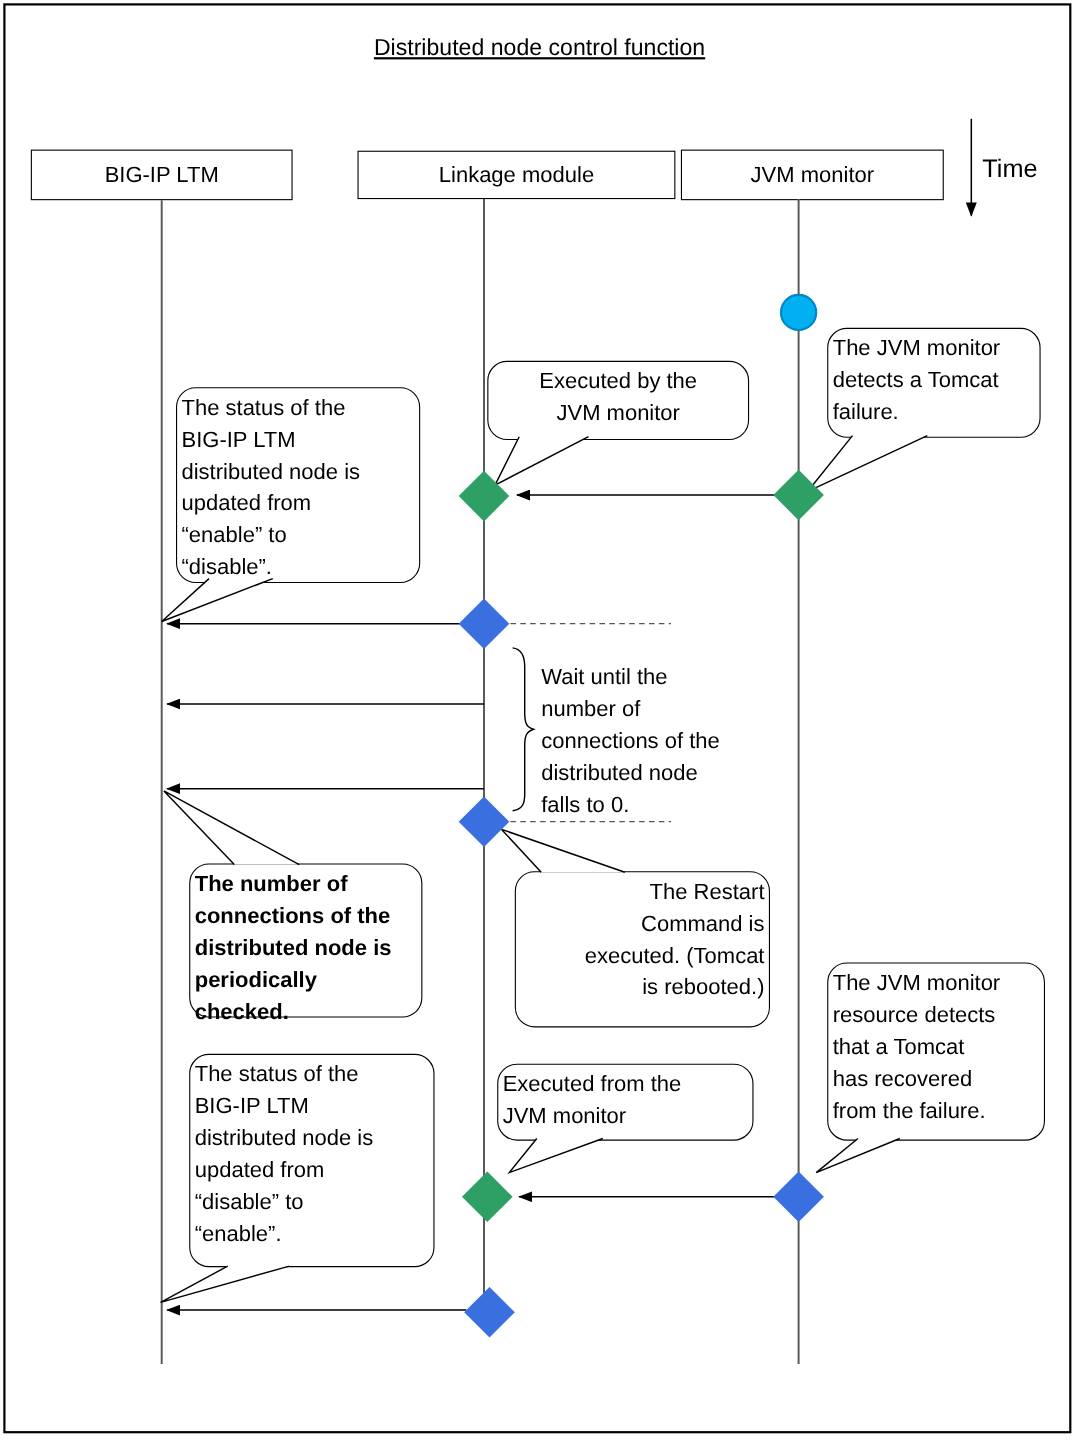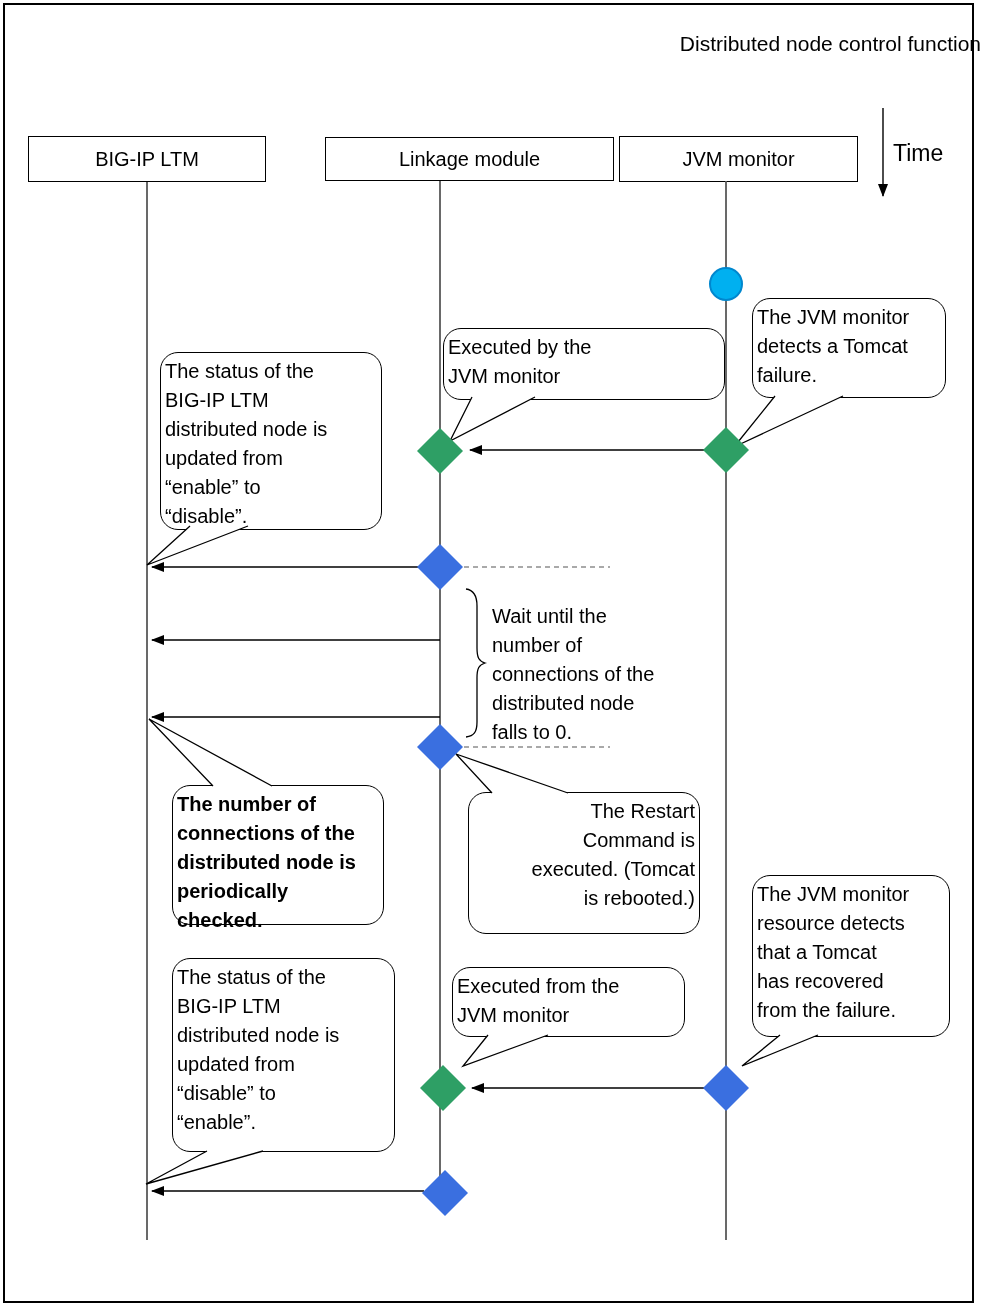--- a/index.html
+++ b/index.html
@@ -1,25 +1,25 @@
 <!DOCTYPE html>
 <html><head>
 <meta charset="utf-8">
 <style>
   html,body{margin:0;padding:0;background:#fff;}
   body{width:981px;height:1310px;position:relative;font-family:"Liberation Sans",sans-serif;color:#000;overflow:hidden;}
   .frame{position:absolute;left:3px;top:3px;width:971px;height:1300px;border:2px solid #000;box-sizing:border-box;}
-  .title{position:absolute;left:0;top:32px;width:981px;text-align:right;font-size:21px;}
+  .title{position:absolute;left:0;top:32px;width:981px;text-align:center;font-size:21px;text-decoration:underline;}
   .lanebox{position:absolute;border:1.5px solid #000;box-sizing:border-box;display:flex;align-items:center;justify-content:center;font-size:20px;background:#fff;}
   #lane-bigip{left:28px;top:136px;width:238px;height:46px;}
   #lane-linkage{left:296px;top:137px;width:289px;height:44px;margin-left:29px;}
   #lane-jvm{left:619px;top:136px;width:239px;height:46px;}
   .timelabel{position:absolute;left:893px;top:140px;font-size:23px;}
   .callout{position:absolute;border:1.5px solid #000;border-radius:18px;box-sizing:border-box;background:#fff;font-size:20px;line-height:29px;padding:4px 4px;white-space:pre-line;}
-  #co-executed-by{left:443px;top:328px;width:282px;height:72px;}
+  #co-executed-by{left:443px;top:328px;width:238px;height:72px;text-align:center;}
   #co-jvm-failure{left:752px;top:298px;width:194px;height:100px;}
   #co-status-disable{left:160px;top:352px;width:222px;height:178px;}
   #co-conn-checked{left:172px;top:785px;width:212px;height:140px;font-weight:bold;}
   #co-restart-cmd{left:468px;top:792px;width:232px;height:142px;text-align:right;}
   #co-jvm-recovered{left:752px;top:875px;width:198px;height:162px;}
   #co-executed-from{left:452px;top:967px;width:233px;height:70px;}
   #co-status-enable{left:172px;top:958px;width:223px;height:194px;}
   .note{position:absolute;left:492px;top:602px;width:210px;font-size:20px;line-height:29px;white-space:pre-line;}
   svg.overlay{position:absolute;left:0;top:0;pointer-events:none;}
   .tail-fill{fill:#fff;stroke:none;}

